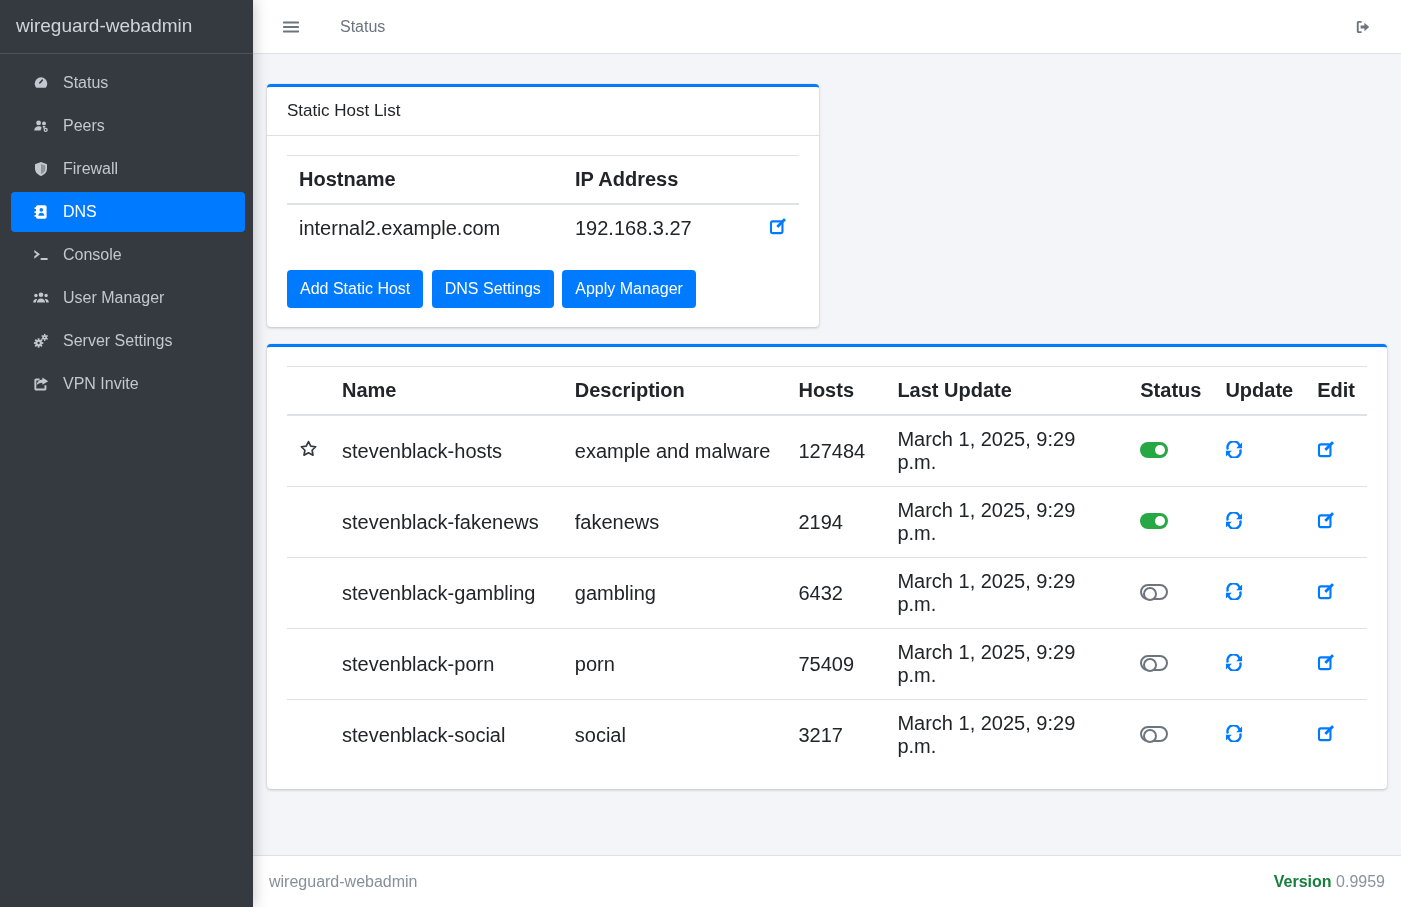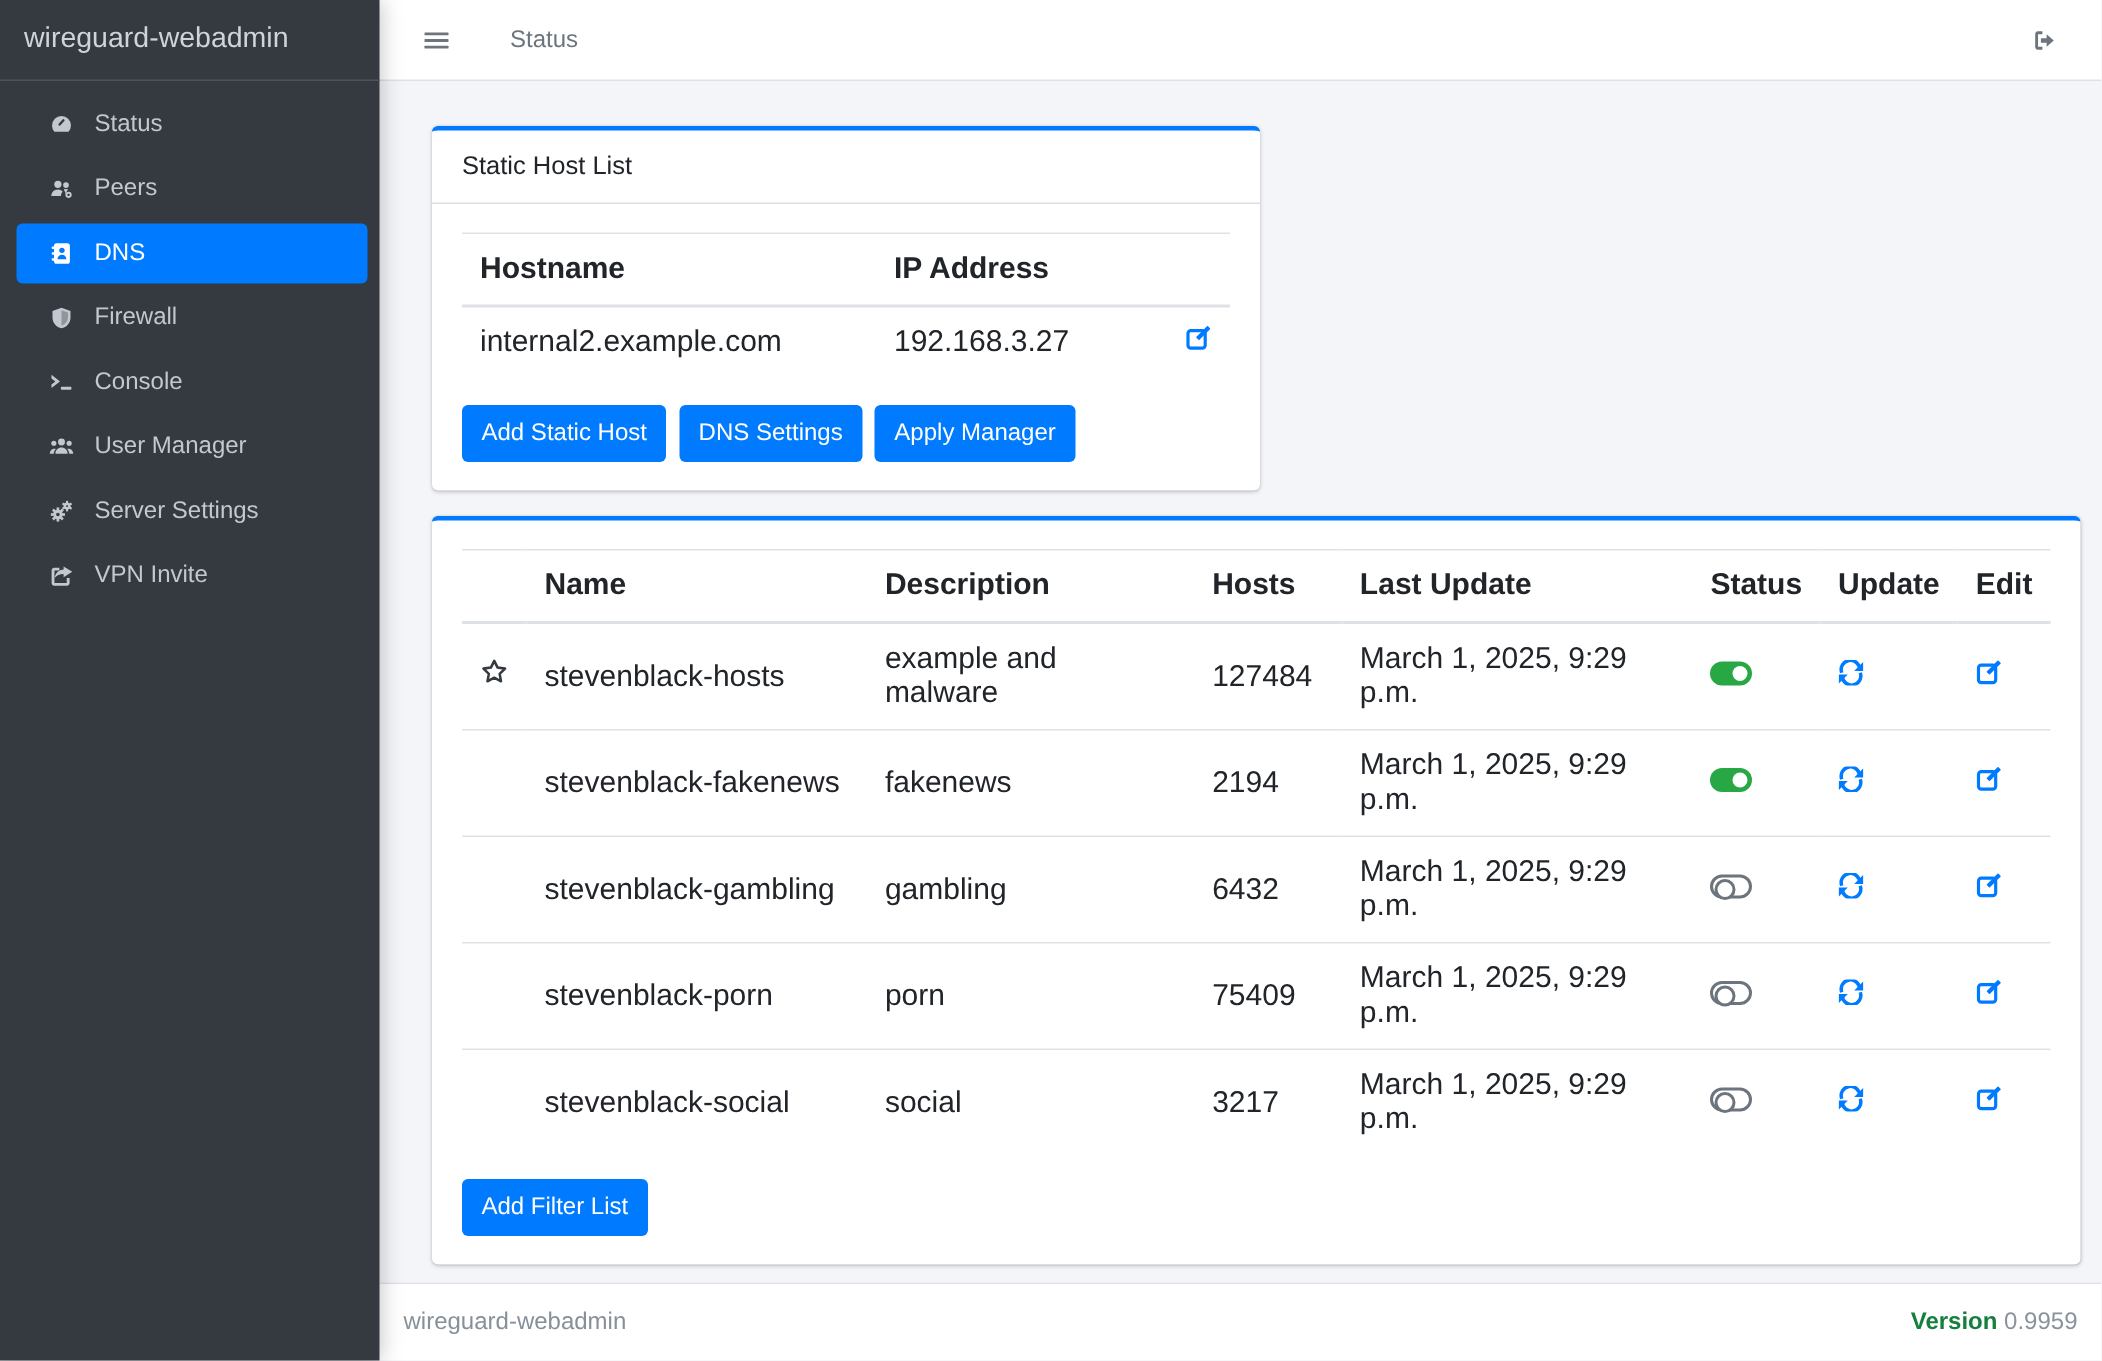--- a/index.html
+++ b/index.html
@@ -37,21 +37,21 @@
   
   .main { margin-left:253px; display:flex; flex-direction:column; height:907px; }
   .topbar {
     height:54px; background:#fff; border-bottom:1px solid #dee2e6;
     display:flex; align-items:center; padding:0 16px; flex:0 0 54px;
   }
   .topbar a { color:#6c757d; text-decoration:none; cursor:pointer; }
   .topbar .nav-item { padding:8px 13px; }
   .icon-btn svg { width:18px; height:16px; fill:#6c757d; display:block; }
   .topbar-spacer { flex:1; }
-  .content { flex:1 1 auto; padding:30px 14px 0 14px; overflow:hidden;margin-left:21px; }
+  .content { flex:1 1 auto; padding:30px 14px 0 14px; overflow:hidden; }
   
   .card {
     background:#fff; border-radius:4px;
     border-top:3px solid #007bff;
     box-shadow:0 0 1px rgba(0,0,0,.125), 0 1px 3px rgba(0,0,0,.2);
     margin-bottom:17px;
   }
   .card-static-hosts { width:552px; }
   .card-header {
     padding:14px 20px; border-bottom:1px solid rgba(0,0,0,.125);
@@ -137,42 +137,42 @@
             <path d="M1.2 12.6c0-2.4 2-4.3 4.4-4.3 1.3 0 2.4.5 3.2 1.4-.7.8-1.1 1.8-1.2 2.9z"></path>
             <circle cx="11" cy="5.4" r="1.9"></circle>
             <path d="M9.5 8.3c.5-.2.9-.3 1.5-.3.6 0 1.1.1 1.6.4-.9.7-1.5 1.7-1.7 2.9-.5-1.2-.9-2.2-1.4-3z"></path>
             <circle cx="12.7" cy="11.9" r="2.1"></circle>
             <circle cx="12.7" cy="11.9" r=".8" fill="var(--hole)"></circle>
           </svg>
       </span>
       <span>Peers</span>
     </a>
 
+    <a class="nav-link">
+      <span class="nav-icon">
+        <svg viewBox="0 0 16 16">
+            <path d="M8 1.1 14 3.3v4.3c0 3.7-2.6 6.5-6 7.3-3.4-.8-6-3.6-6-7.3V3.3z"></path>
+            <path d="M8 2.9v10.2c2.5-.8 4.3-2.9 4.3-5.6V4.4z" fill="var(--hole)" opacity=".35"></path>
+          </svg>
+      </span>
+      <span>Firewall</span>
+    </a>
+
     <a class="nav-link active">
       <span class="nav-icon">
         <svg viewBox="0 0 16 16">
             <rect x="3" y="1.2" width="10.6" height="13.6" rx="1.7"></rect>
             <rect x="1.5" y="3.3" width="2" height="1.7" rx=".5"></rect>
             <rect x="1.5" y="7.2" width="2" height="1.7" rx=".5"></rect>
             <rect x="1.5" y="11.1" width="2" height="1.7" rx=".5"></rect>
             <circle cx="8.3" cy="5.9" r="1.8" fill="var(--hole)"></circle>
             <path d="M5.3 11.8c0-1.7 1.4-3 3-3s3 1.3 3 3z" fill="var(--hole)"></path>
           </svg>
       </span>
       <span>DNS</span>
-    </a>
-
-    <a class="nav-link">
-      <span class="nav-icon">
-        <svg viewBox="0 0 16 16">
-            <path d="M8 1.1 14 3.3v4.3c0 3.7-2.6 6.5-6 7.3-3.4-.8-6-3.6-6-7.3V3.3z"></path>
-            <path d="M8 2.9v10.2c2.5-.8 4.3-2.9 4.3-5.6V4.4z" fill="var(--hole)" opacity=".35"></path>
-          </svg>
-      </span>
-      <span>Firewall</span>
     </a>
 
     <a class="nav-link">
       <span class="nav-icon">
         <svg viewBox="0 0 16 16">
             <path d="M1.3 2.9 7 7.3 1.3 11.7V9.3l2.6-2-2.6-2z"></path>
             <rect x="7.6" y="10.9" width="7" height="2" rx=".5"></rect>
           </svg>
       </span>
       <span>Console</span>
@@ -528,23 +528,20 @@
                       <rect x="1.4" y="3.2" width="10.8" height="11" rx="1.8" fill="none" stroke-width="2"></rect>
                       <g stroke="none">
                         <rect x="-1.3" y="-.4" width="2.7" height="10.3" rx=".5" transform="translate(14.3 1.3) rotate(45)"></rect>
                       </g>
                     </svg>
                   </a>
                 </td>
               </tr>
             </tbody>
         </table>
-        <div class="btn-row" style="margin-top:16px;">
-          <button class="btn">Add Filter List</button>
-        </div>
       </div>
     </section>
 
   </main>
 
   <footer class="footer">
     <span>wireguard-webadmin</span>
     <span class="right">
       <b>Version</b>
       <span>0.9959</span>

